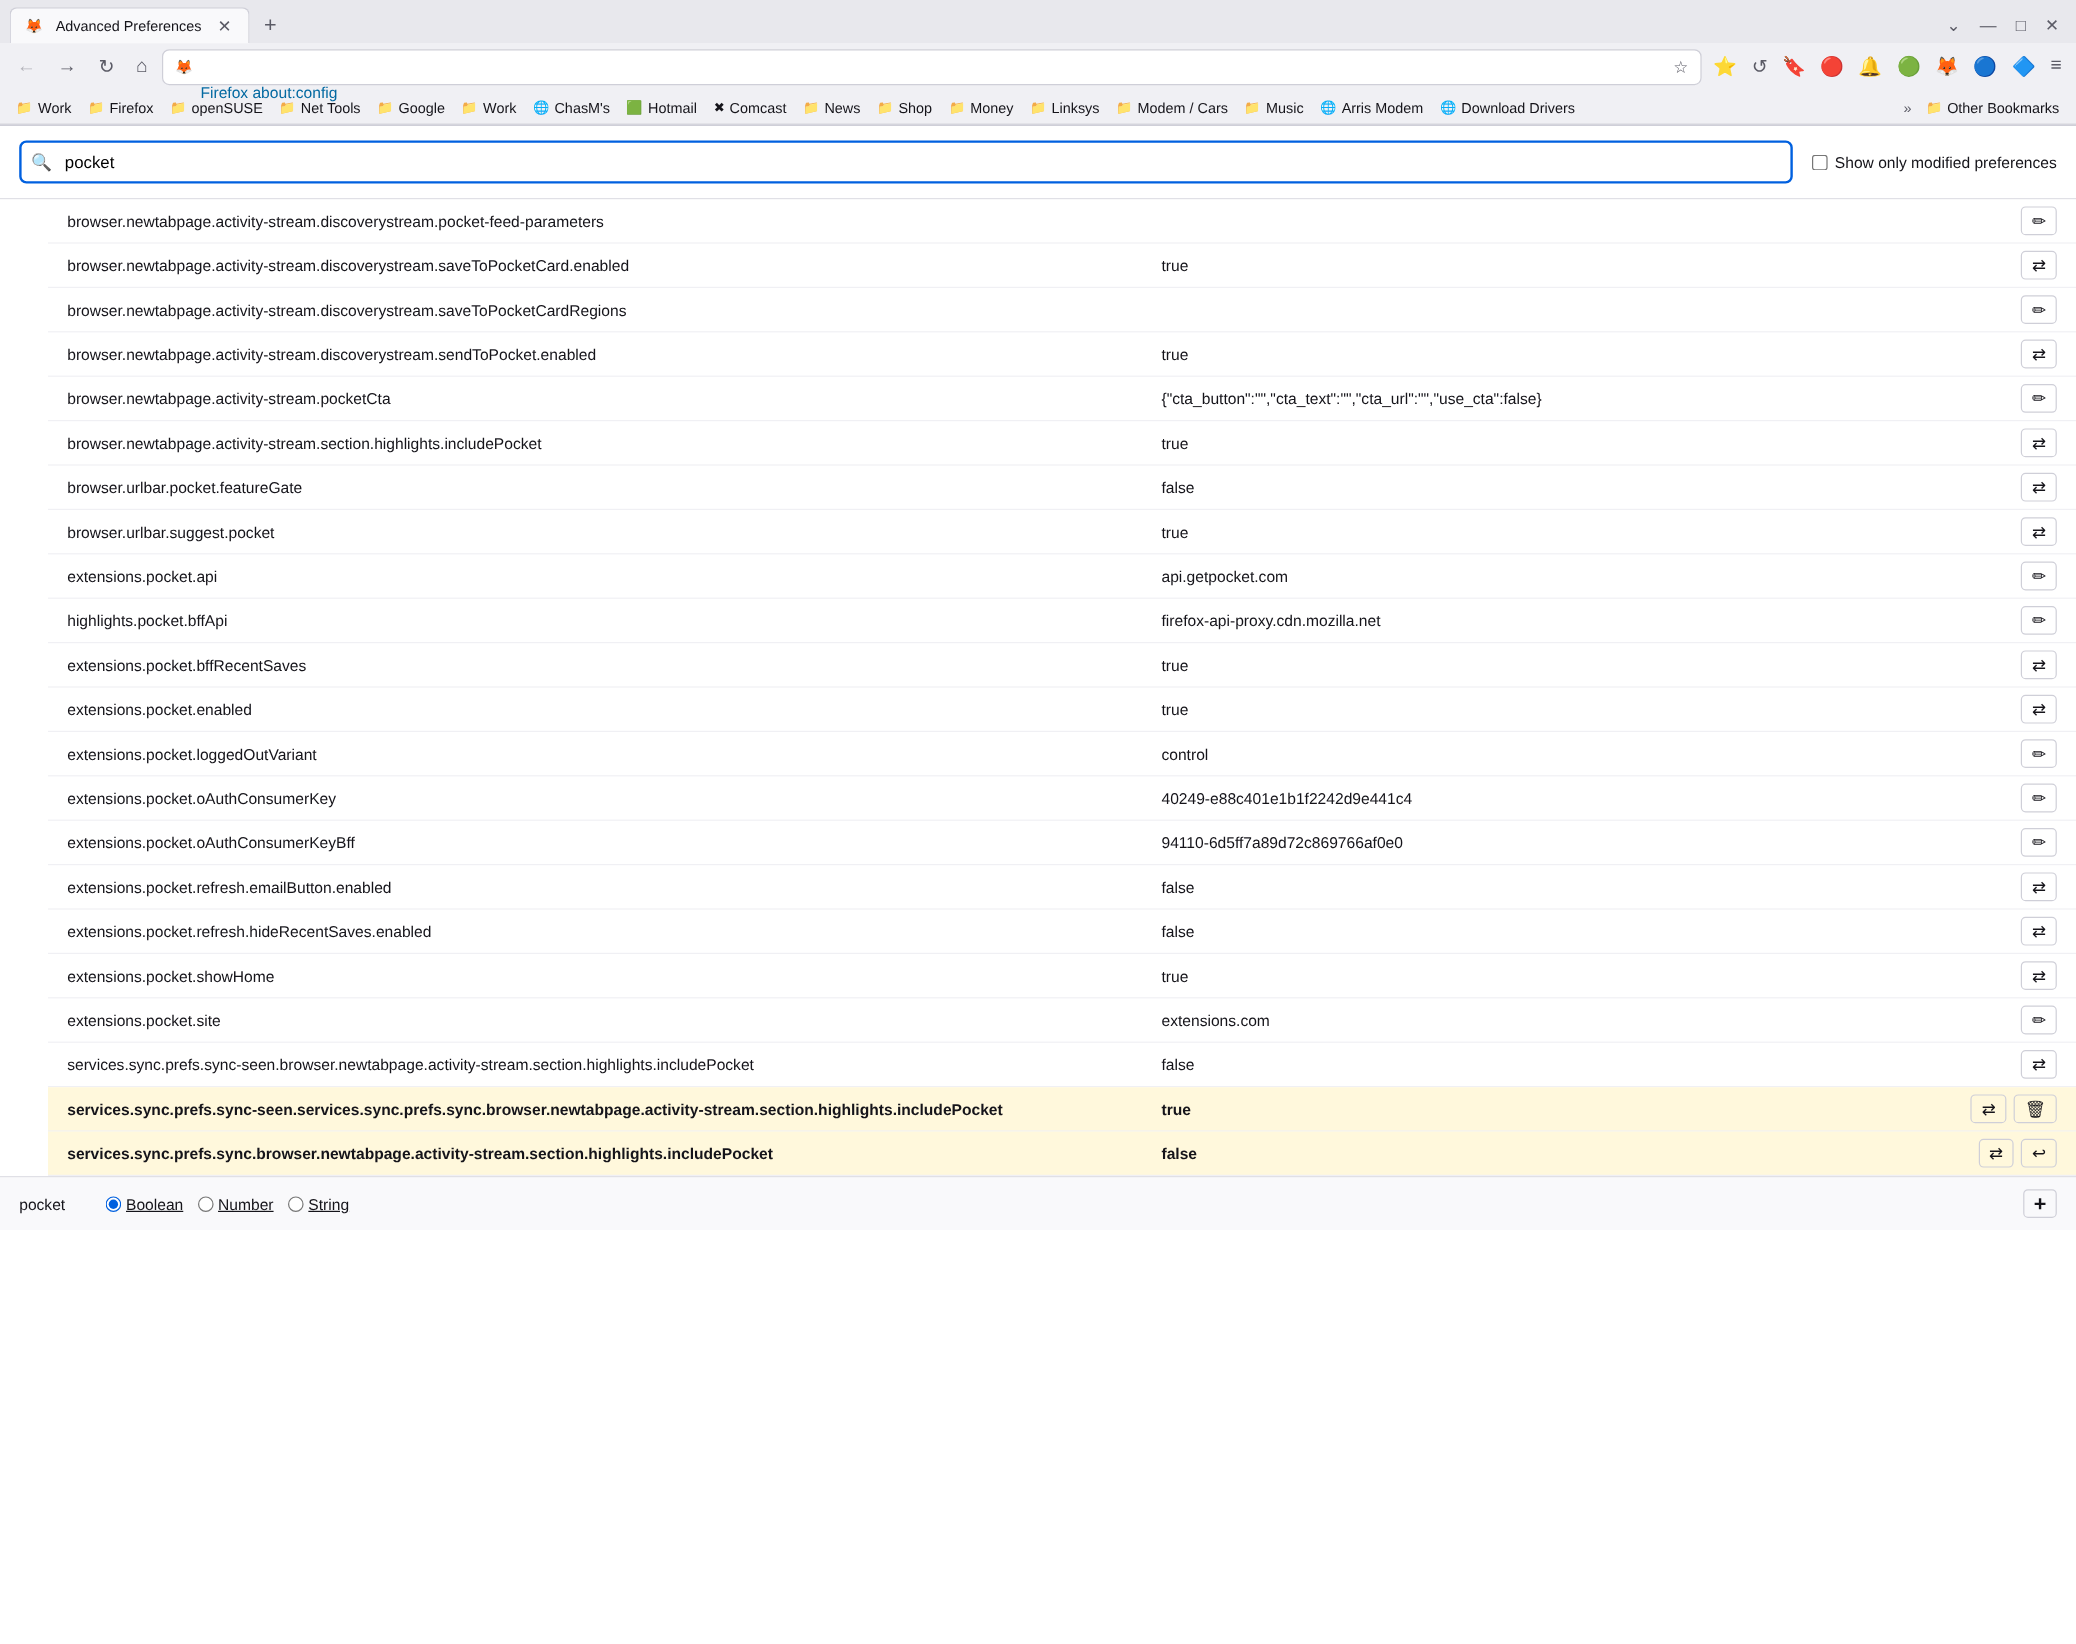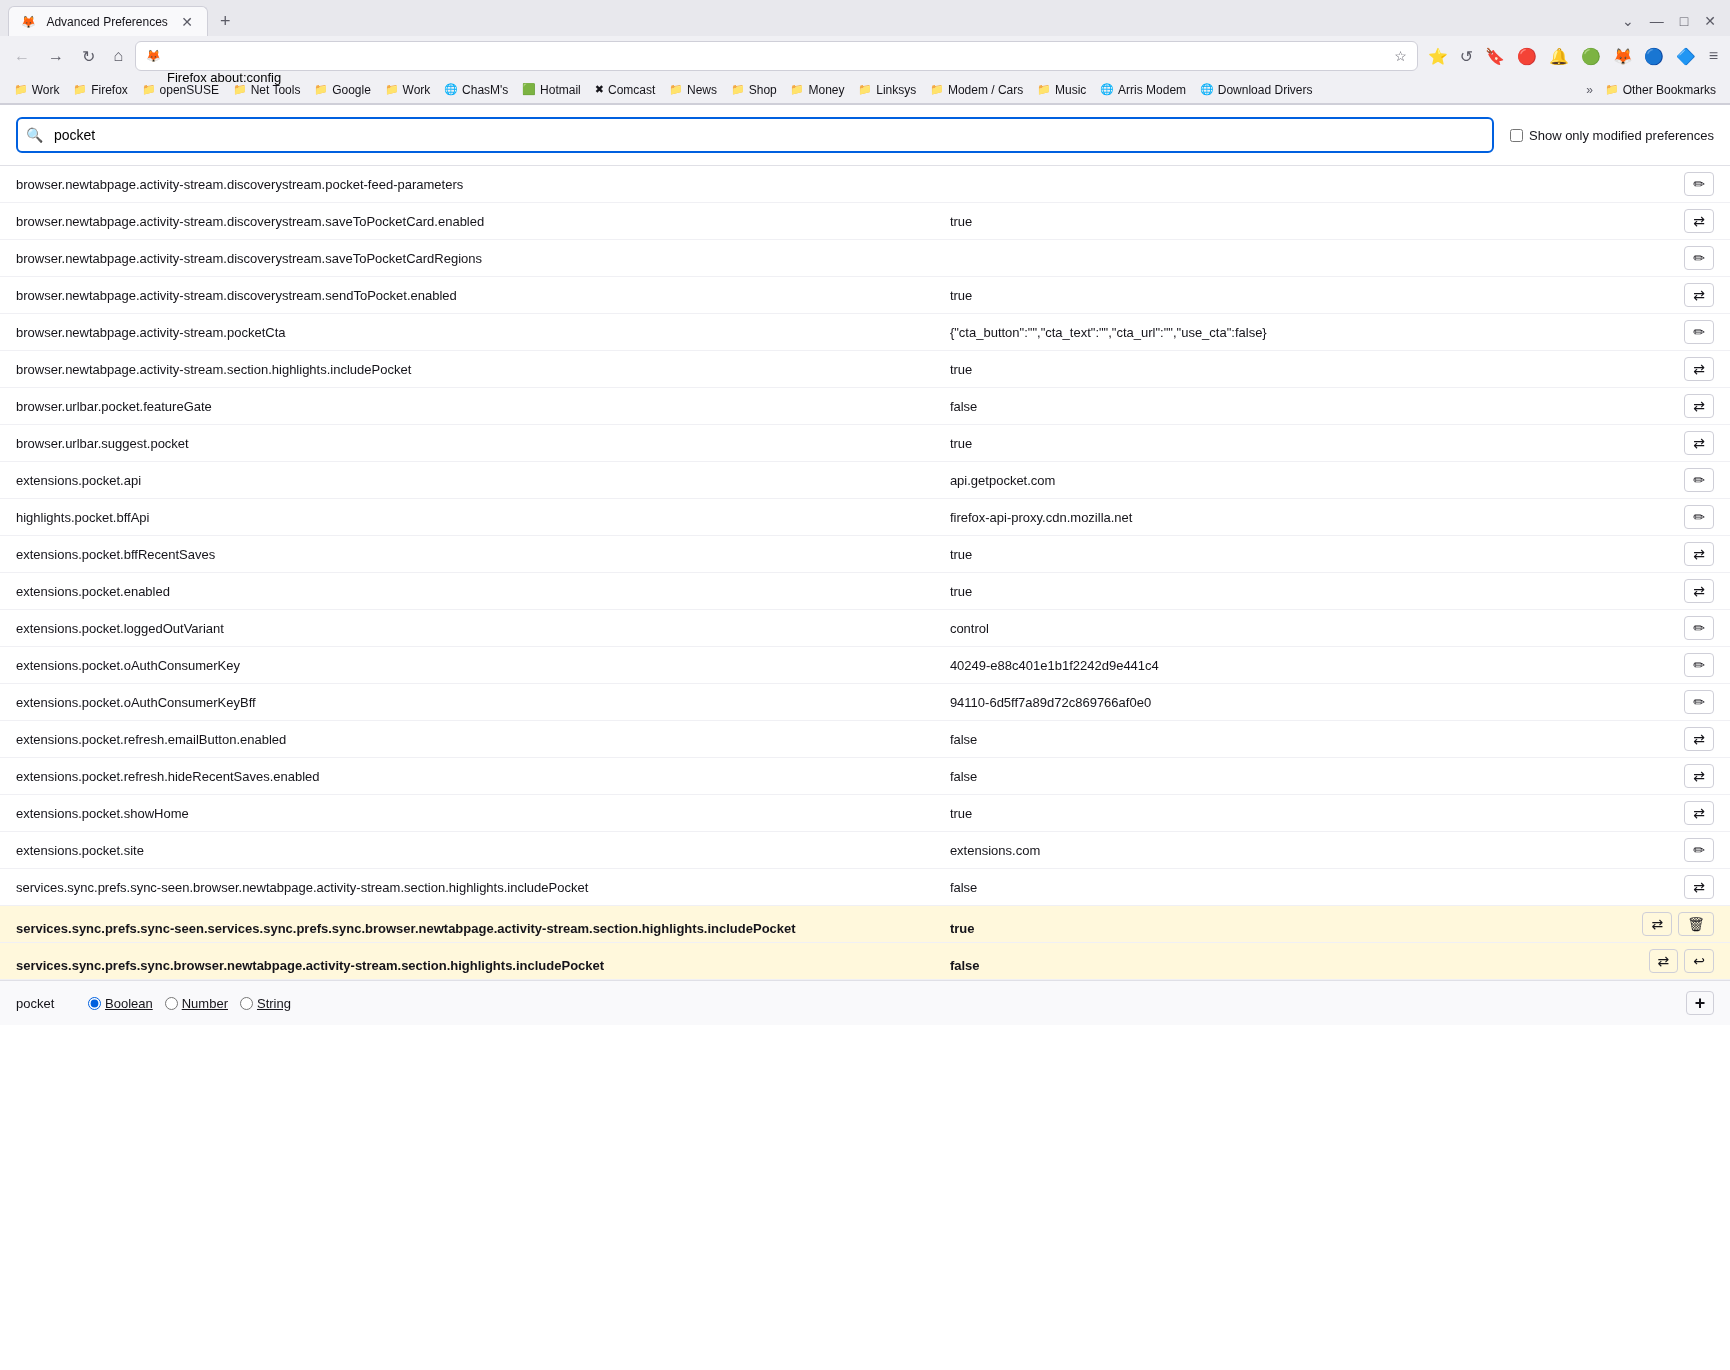--- a/index.html
+++ b/index.html
@@ -17,21 +17,21 @@
     .tab-new { background: none; border: none; font-size: 18px; color: #5b5b66; cursor: pointer; padding: 2px 8px; }
     .tab-bar-right { margin-left: auto; display: flex; gap: 4px; }
     .tab-bar-btn { background: none; border: none; font-size: 14px; color: #5b5b66; cursor: pointer; padding: 2px 6px; }
 
     
     .nav-bar { display: flex; align-items: center; padding: 4px 8px; gap: 6px; height: 40px; background: #f0f0f4; }
     .nav-btn { background: none; border: none; cursor: pointer; color: #5b5b66; font-size: 16px; padding: 4px 6px; border-radius: 4px; }
     .nav-btn.disabled { opacity: 0.4; cursor: default; }
     .url-bar { flex: 1; display: flex; align-items: center; background: #fff; border: 1px solid #cfcfd8; border-radius: 6px; padding: 0 10px; height: 30px; gap: 6px; }
     .url-favicon { font-size: 12px; }
-    .url-text { font-size: 13px; color: #000000; flex: 1; margin-top: 43px; }
+    .url-text { font-size: 13px; color: #0369a1; flex: 1; margin-top: 43px; }
     .url-star { color: #5b5b66; font-size: 14px; cursor: pointer; }
     .toolbar-icons { display: flex; gap: 4px; }
     .toolbar-icon { font-size: 16px; color: #5b5b66; cursor: pointer; padding: 4px; border-radius: 4px; }
     .toolbar-icon.red { color: #e22850; }
     .toolbar-icon.orange { color: #d4631a; }
     .toolbar-icon.green { color: #058b00; }
     .toolbar-icon.blue { color: #0060df; }
     .toolbar-icon.purple { color: #722291; }
 
     
@@ -44,37 +44,37 @@
     .main-content { padding: 0; background: #fff; min-height: calc(100vh - 104px); }
 
     
     .search-bar { padding: 12px 16px; border-bottom: 1px solid #e0e0e6; display: flex; align-items: center; gap: 16px; }
     .search-input-wrapper { flex: 1; position: relative; }
     .search-input { width: 100%; padding: 8px 12px 8px 36px; border: 2px solid #0060df; border-radius: 6px; font-size: 14px; outline: none; background: #fff; }
     .search-icon-inner { position: absolute; left: 10px; top: 50%; transform: translateY(-50%); color: #5b5b66; font-size: 14px; }
     .show-modified { display: flex; align-items: center; gap: 6px; font-size: 13px; color: #15141a; white-space: nowrap; cursor: pointer; }
     .show-modified input[type="checkbox"] { cursor: pointer; }
     .pref-row { display: flex; align-items: center; border-bottom: 1px solid #f0f0f4; padding: 6px 16px; min-height: 36px; }
-    .pref-row.modified { background: #fff8dc; align-items: flex-end; }
+    .pref-row.modified { background: #fff8dc; }
     .pref-name { flex: 0 0 55%; font-size: 13px; color: #15141a; word-break: break-all; padding-right: 12px; }
     .pref-name.bold { font-weight: bold; }
     .pref-value { flex: 1; font-size: 13px; color: #15141a; word-break: break-all; padding-right: 8px; }
     .pref-actions { display: flex; align-items: center; gap: 6px; flex-shrink: 0; }
     .pref-action-btn { background: none; border: 1px solid #cfcfd8; border-radius: 4px; padding: 3px 8px; cursor: pointer; font-size: 14px; color: #15141a; display: flex; align-items: center; justify-content: center; min-width: 28px; height: 24px; }
 
     
     .add-pref-bar { display: flex; align-items: center; padding: 10px 16px; border-top: 1px solid #e0e0e6; background: #f9f9fb; gap: 12px; position: sticky; bottom: 0; }
     .add-pref-name { font-size: 13px; color: #15141a; min-width: 60px; }
     .radio-group { display: flex; align-items: center; gap: 12px; flex: 1; }
     .radio-label { display: flex; align-items: center; gap: 4px; cursor: pointer; font-size: 13px; text-decoration: underline; }
     .radio-label input { cursor: pointer; accent-color: #0060df; }
     .add-btn { background: none; border: 1px solid #cfcfd8; border-radius: 4px; padding: 3px 10px; cursor: pointer; font-size: 18px; color: #15141a; font-weight: bold; display: flex; align-items: center; justify-content: center; width: 28px; height: 24px; }
 
     
-    .pref-list { max-height: calc(100vh - 200px); overflow-y: auto; }
+    .pref-list { max-height: calc(100vh - 200px); overflow-y: auto; padding-left: 40px; }
   </style>
 </head>
 <body>
 
 <div class="browser-chrome">
 
   <div class="tab-bar">
     <div class="tab">
       <span class="tab-favicon">🦊</span>
       <span class="tab-title">Advanced Preferences</span>

